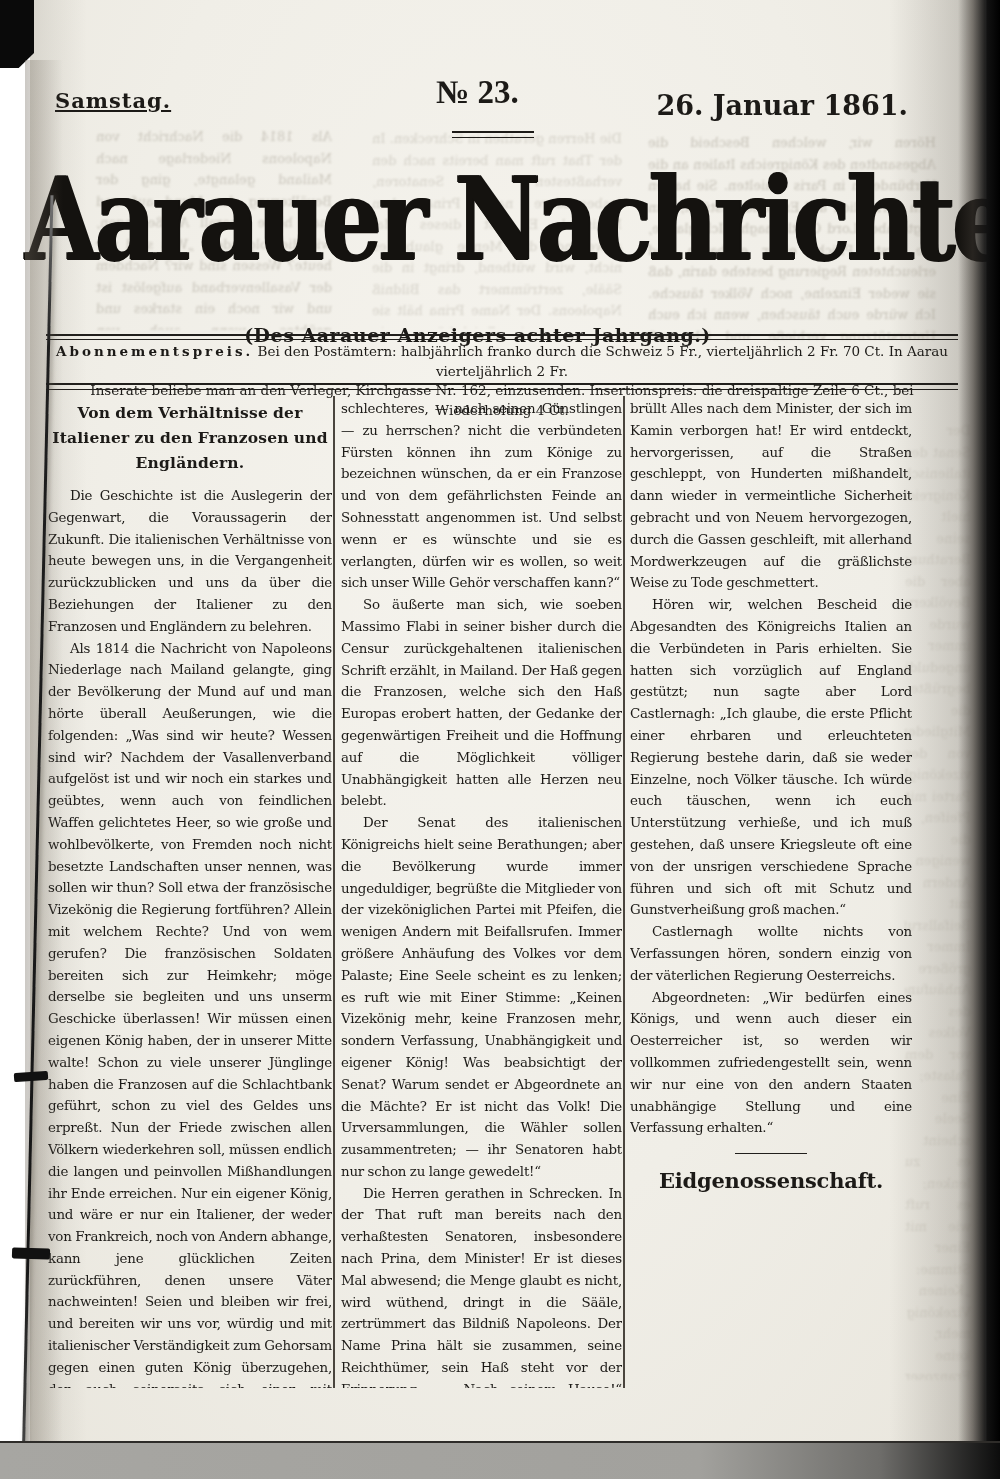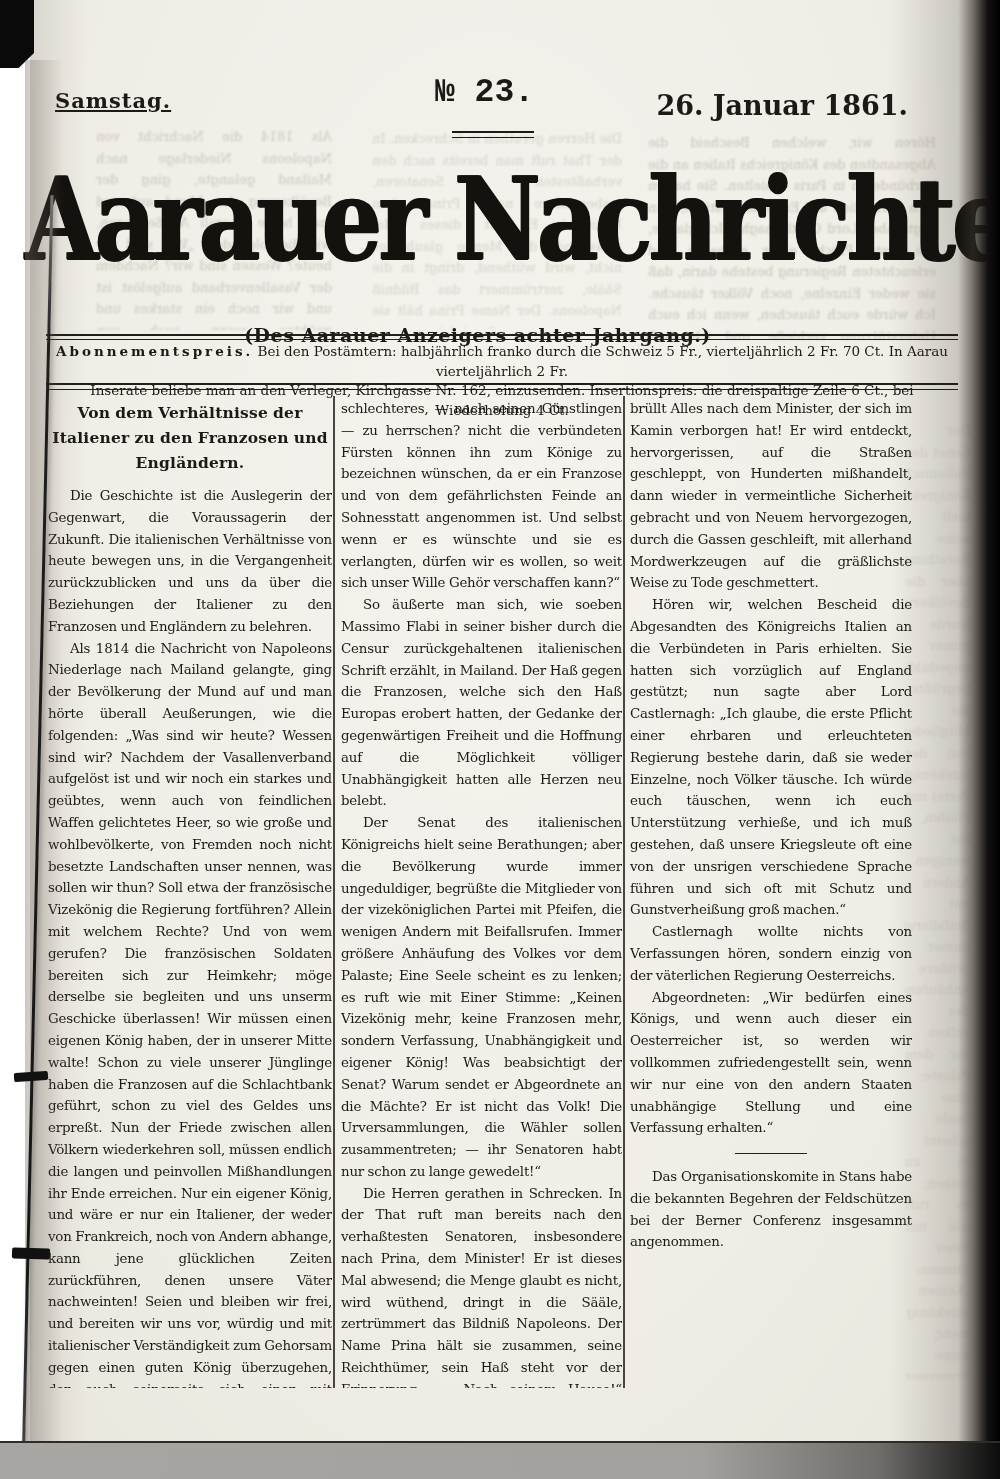--- a/index.html
+++ b/index.html
@@ -47,21 +47,21 @@
   }
   
   .bleed{
     position:absolute;overflow:hidden;color:#a39d90;opacity:.5;
     font-size:13px;line-height:21.5px;text-align:justify;
     transform:scaleX(-1);filter:blur(1.1px);pointer-events:none;
   }
   
   .weekday{position:absolute;left:55px;top:88px;font-size:21px;font-weight:bold;letter-spacing:1px;text-decoration:underline;}
   .issue-no{position:absolute;left:0;top:74px;width:955px;text-align:center;font-size:33px;font-weight:bold;
-    font-family:Liberation Mono, monospace;padding-left:7px;}
+    font-family:Liberation Serif, serif;}
   .issue-underline{position:absolute;left:452px;top:131px;width:82px;height:4px;
     border-top:2px solid #1c1a17;border-bottom:1px solid #1c1a17;}
   .issue-date{position:absolute;right:92px;top:90px;font-size:27px;font-weight:bold;}
   .masthead-title{
     position:absolute;left:0;top:152px;width:955px;text-align:center;white-space:nowrap;
     font-size:100px;font-weight:bold;letter-spacing:-4px;color:#14120f;
     transform:scale(.95,1.14);transform-origin:center top;
     text-shadow:2px 0 0 currentColor,1px 1px 0 currentColor;
   }
   .masthead-subtitle{position:absolute;left:0;top:288px;width:955px;text-align:center;
@@ -133,21 +133,21 @@
   <p>Der Senat des italienischen Königreichs hielt seine Berathungen; aber die Bevölkerung wurde immer ungeduldiger, begrüßte die Mitglieder von der vizeköniglichen Partei mit Pfeifen, die wenigen Andern mit Beifallsrufen. Immer größere Anhäufung des Volkes vor dem Palaste; Eine Seele scheint es zu lenken; es ruft wie mit Einer Stimme: „Keinen Vizekönig mehr, keine Franzosen mehr, sondern Verfassung, Unabhängigkeit und eigener König! Was beabsichtigt der Senat? Warum sendet er Abgeordnete an die Mächte? Er ist nicht das Volk! Die Urversammlungen, die Wähler sollen zusammentreten; — ihr Senatoren habt nur schon zu lange gewedelt!“</p>
   <p>Die Herren gerathen in Schrecken. In der That ruft man bereits nach den verhaßtesten Senatoren, insbesondere nach Prina, dem Minister! Er ist dieses Mal abwesend; die Menge glaubt es nicht, wird wüthend, dringt in die Sääle, zertrümmert das Bildniß Napoleons. Der Name Prina hält sie zusammen, seine Reichthümer, sein Haß steht vor der Erinnerung. — „Nach seinem Hause!“ erschallt es plötzlich. Wie ein brandendes Meer braust es auf die Prachtwohnung los, erstürmt sie; das Erscheinen des beliebten Generals Pino bewirkt nur vorübergehend Einhalt! Mit erneuerter Wuth</p>
 </div>
 
 <div class="col col-3">
   <p class="cont">brüllt Alles nach dem Minister, der sich im Kamin verborgen hat! Er wird entdeckt, hervorgerissen, auf die Straßen geschleppt, von Hunderten mißhandelt, dann wieder in vermeintliche Sicherheit gebracht und von Neuem hervorgezogen, durch die Gassen geschleift, mit allerhand Mordwerkzeugen auf die gräßlichste Weise zu Tode geschmettert.</p>
   <p>Hören wir, welchen Bescheid die Abgesandten des Königreichs Italien an die Verbündeten in Paris erhielten. Sie hatten sich vorzüglich auf England gestützt; nun sagte aber Lord Castlernagh: „Ich glaube, die erste Pflicht einer ehrbaren und erleuchteten Regierung bestehe darin, daß sie weder Einzelne, noch Völker täusche. Ich würde euch täuschen, wenn ich euch Unterstützung verhieße, und ich muß gestehen, daß unsere Kriegsleute oft eine von der unsrigen verschiedene Sprache führen und sich oft mit Schutz und Gunstverheißung groß machen.“</p>
   <p>Castlernagh wollte nichts von Verfassungen hören, sondern einzig von der väterlichen Regierung Oesterreichs.</p>
   <p>Abgeordneten: „Wir bedürfen eines Königs, und wenn auch dieser ein Oesterreicher ist, so werden wir vollkommen zufriedengestellt sein, wenn wir nur eine von den andern Staaten unabhängige Stellung und eine Verfassung erhalten.“</p>
   <hr class="rule-short">
-  <p>Das Organisationskomite in Stans habe die bekannten Begehren der Feldschützen bei der Berner Conferenz insgesammt angenommen.</p>
+  <div class="section-heading">Eidgenossenschaft.</div>
 
 </div>
 
 <div class="corner-black"></div>
 <div class="left-fold-shadow"></div>
 <div class="left-edge-line"></div>
 <div class="binding-mark m1"></div>
 <div class="binding-mark m2"></div>
 <div class="right-band"></div>
 <div class="bottom-strip"></div>

